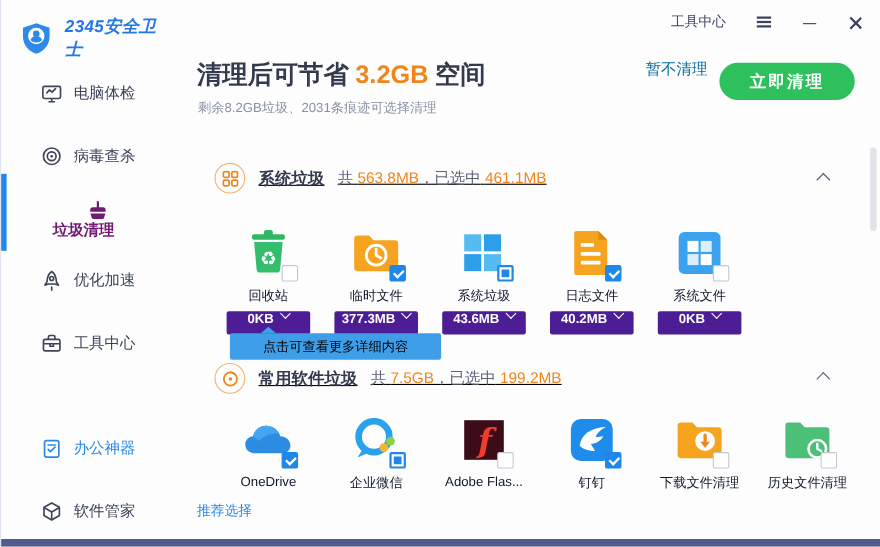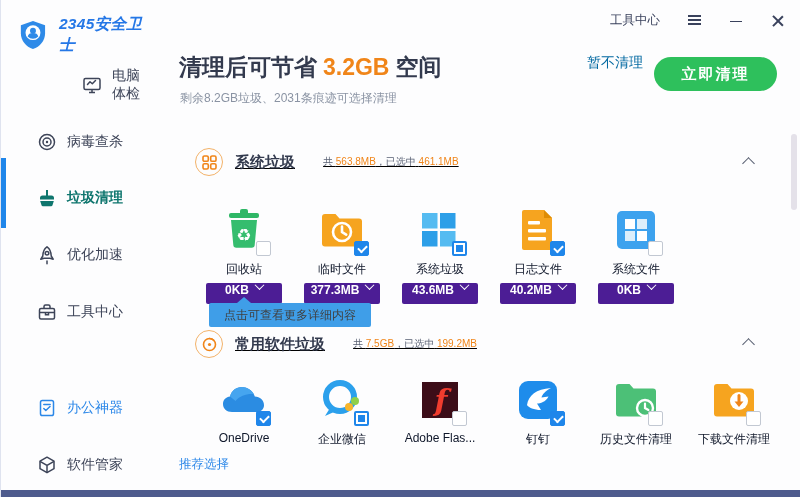--- a/index.html
+++ b/index.html
@@ -19,39 +19,39 @@
   .icon-close::before{transform:rotate(45deg);}
   .icon-close::after{transform:rotate(-45deg);}
 
   
   #sidebar{position:absolute;left:0;top:0;width:150px;height:490px;background:#fdfdfe;}
   .logo{position:absolute;left:18px;top:14px;display:flex;align-items:center;gap:12px;}
   .logo-text{font-size:15.5px;font-weight:bold;font-style:italic;color:#2577e6;letter-spacing:.3px;}
   .side-item{position:absolute;left:0;width:150px;height:34px;display:flex;align-items:center;cursor:pointer;color:#3d4458;}
   .side-item .s-icon{width:20px;height:20px;margin-left:36px;margin-right:10px;flex:0 0 auto;}
   .side-item .s-label{font-size:14px;}
-  .side-item.selected{color:#0f766e;font-weight:bold;}
+  .side-item.selected{color:#701a75;font-weight:bold;flex-direction:column;}
   .side-item.accent{color:#2b87e8;}
   .sel-bar{position:absolute;left:0;top:158px;width:5px;height:70px;background:#1f86ea;}
 
   
   .page-title{position:absolute;left:178px;top:52px;font-size:23px;font-weight:bold;color:#333a4e;}
   .page-title .hl{color:#f08519;margin:0 6px;}
   .page-sub{position:absolute;left:179px;top:90px;font-size:12px;color:#8a93a3;}
   .skip-btn{position:absolute;left:586px;top:54px;font-size:14px;color:#0369a1;cursor:pointer;}
   .clean-btn{position:absolute;left:653px;top:57px;width:123px;height:34px;border-radius:17px;
     background:#2ec05c;color:#fff;font-size:15px;font-weight:bold;display:flex;align-items:center;
     justify-content:center;letter-spacing:2px;cursor:pointer;}
 
   
   .sec-head{position:absolute;left:194px;display:flex;align-items:center;height:28px;text-decoration:underline;}
   .sec-circle{width:28px;height:28px;border-radius:50%;border:1.5px solid #f3b269;display:flex;
     align-items:center;justify-content:center;margin-right:12px;}
   .sec-title{font-size:15px;font-weight:bold;color:#333a4e;margin-right:12px;}
-  .sec-sum{font-size:10px;color:#5a6275;margin-left:16px;}
+  .sec-sum{font-size:14px;color:#5a6275;}
   .sec-sum .num{color:#f08519;}
   .chev-up{position:absolute;left:742px;width:12px;height:12px;cursor:pointer;}
   .chev-up::after{content:"";position:absolute;left:1px;top:4px;width:8px;height:8px;
     border-left:1.6px solid #555c6e;border-top:1.6px solid #555c6e;transform:rotate(45deg);}
 
   .tiles{position:absolute;left:194px;display:flex;}
   .tile{width:98px;display:flex;flex-direction:column;align-items:center;cursor:pointer;}
   .tile-icon{position:relative;width:48px;height:48px;}
   .tile-name{margin-top:7px;font-size:12px;color:#0f172a;white-space:nowrap;}
   .badge{margin-top:5px;width:76px;height:21px;background:#4c1d95;border-radius:2px;display:flex;
@@ -62,22 +62,22 @@
   
   .cb{position:absolute;right:-3px;bottom:-2px;width:15px;height:15px;border-radius:2px;
     background:#fff;border:1px solid #c2c8d2;cursor:pointer;}
   .cb-checked{background:#1f86ea;border-color:#1f86ea;}
   .cb-checked::after{content:"";position:absolute;left:2.5px;top:3px;width:7px;height:4px;
     border-left:2px solid #fff;border-bottom:2px solid #fff;transform:rotate(-45deg);}
   .cb-partial{border:2px solid #1f86ea;}
   .cb-partial::after{content:"";position:absolute;left:2px;top:2px;width:7px;height:7px;background:#1f86ea;}
 
   
-  .tooltip{position:absolute;left:208px;top:303px;height:24px;line-height:24px;padding:0 15px;
-    background:#3f9ee8;color:#404040;font-size:12px;border-radius:2px;z-index:20;white-space:nowrap;}
+  .tooltip{position:absolute;left:208px;top:303px;height:24px;line-height:24px;padding:0 30px;
+    background:#3f9ee8;color:#000000;font-size:12px;border-radius:2px;z-index:20;white-space:nowrap;}
   .tooltip::before{content:"";position:absolute;left:28px;top:-6px;border-left:7px solid transparent;
     border-right:7px solid transparent;border-bottom:6px solid #3f9ee8;}
 
   .rec-link{position:absolute;left:178px;top:456px;font-size:12.5px;color:#2b87e8;cursor:pointer;}
 
   .scroll-thumb{position:absolute;right:3px;top:134px;width:6px;height:76px;border-radius:3px;background:#e4e1e9;cursor:pointer;}
 
   .task-strip{position:absolute;left:0;bottom:0;width:800px;height:7px;
     background:linear-gradient(90deg,#8c88a5 0%,#4e5b8d 6%,#45528а 0,#46538a 30%,#55628f 52%,#6a6f99 66%,#9b93ad 80%,#cabccb 94%,#d8c6d0 100%);
     background-color:#4e5b8d;}
@@ -104,21 +104,21 @@
         <path d="M15 1 L28 5.5 V14 C28 22 22.5 28.5 15 31 C7.5 28.5 2 22 2 14 V5.5 Z" fill="#2e8ae8"></path>
         <circle cx="15" cy="13.5" r="8" fill="#ffffff"></circle>
         <circle cx="15" cy="11.5" r="3.2" fill="#2e8ae8"></circle>
         <path d="M9.3 17.6 a5.8 4.6 0 0 1 11.4 0 A8 8 0 0 1 9.3 17.6 Z" fill="#2e8ae8"></path>
       </svg>
       <span class="logo-text">2345安全卫士</span>
     </div>
 
     <div class="sel-bar"></div>
 
-    <div class="side-item" style="top:68px;padding-left:45px;">
+    <div class="side-item" style="top:68px;">
       <svg class="s-icon" viewBox="0 0 20 20" fill="none" stroke="currentColor" stroke-width="1.5">
         <rect x="2" y="3.5" width="16" height="11" rx="1.5"></rect>
         <path d="M5.5 9.5 l2.5-2.8 2.3 2 3.2-3.2" stroke-linecap="round" stroke-linejoin="round"></path>
         <path d="M7 17.5 h6 M10 14.5 v3"></path>
       </svg>
       <span class="s-label">电脑体检</span>
     </div>
 
     <div class="side-item" style="top:125px;">
       <svg class="s-icon" viewBox="0 0 20 20" fill="none" stroke="currentColor" stroke-width="1.5">
@@ -350,41 +350,41 @@
           <path d="M13 29 C14.5 19.5 22 13 37 12 C30.5 15.5 28.5 18.5 27.5 21.5 L34.5 20.5 C31.5 26 26.5 27.5 23 27.5 L27 34 C20 34 14.5 31.5 13 29 Z" fill="#ffffff"></path>
         </svg>
         <span class="cb cb-checked"></span>
       </div>
       <span class="tile-name">钉钉</span>
     </div>
 
     <div class="tile">
       <div class="tile-icon">
         <svg width="48" height="48" viewBox="0 0 48 48">
-          <path d="M4 11 a3 3 0 0 1 3 -3 h10.5 l4 4.5 H41 a3 3 0 0 1 3 3 v22 a3 3 0 0 1 -3 3 H7 a3 3 0 0 1 -3 -3 Z" fill="#4cc077"></path>
-          <circle cx="33" cy="32" r="8" fill="#4cc077" stroke="#ffffff" stroke-width="2.4"></circle>
-          <path d="M33 27.5 v4.5 l3.4 2" stroke="#ffffff" stroke-width="2.2" fill="none" stroke-linecap="round"></path>
-        </svg>
-        <span class="cb cb-unchecked"></span>
-      </div>
-      <span class="tile-name">历史文件清理</span>
-    </div>
-
-    <div class="tile">
-      <div class="tile-icon">
-        <svg width="48" height="48" viewBox="0 0 48 48">
           <path d="M4 11 a3 3 0 0 1 3 -3 h10.5 l4 4.5 H41 a3 3 0 0 1 3 3 v22 a3 3 0 0 1 -3 3 H7 a3 3 0 0 1 -3 -3 Z" fill="#f6a41f"></path>
           <circle cx="29" cy="25" r="9" fill="#ffffff"></circle>
           <path d="M29 19.5 v7" stroke="#f08519" stroke-width="3" stroke-linecap="round"></path>
           <path d="M24.5 25.5 h9 l-4.5 5.5 Z" fill="#f08519"></path>
         </svg>
         <span class="cb cb-unchecked"></span>
       </div>
       <span class="tile-name">下载文件清理</span>
     </div>
+
+    <div class="tile">
+      <div class="tile-icon">
+        <svg width="48" height="48" viewBox="0 0 48 48">
+          <path d="M4 11 a3 3 0 0 1 3 -3 h10.5 l4 4.5 H41 a3 3 0 0 1 3 3 v22 a3 3 0 0 1 -3 3 H7 a3 3 0 0 1 -3 -3 Z" fill="#4cc077"></path>
+          <circle cx="33" cy="32" r="8" fill="#4cc077" stroke="#ffffff" stroke-width="2.4"></circle>
+          <path d="M33 27.5 v4.5 l3.4 2" stroke="#ffffff" stroke-width="2.2" fill="none" stroke-linecap="round"></path>
+        </svg>
+        <span class="cb cb-unchecked"></span>
+      </div>
+      <span class="tile-name">历史文件清理</span>
+    </div>
   </div>
 
   <span class="rec-link">推荐选择</span>
 
   <span class="scroll-thumb"></span>
 
   <div class="task-strip"></div>
 </div>
 
 </body></html>

